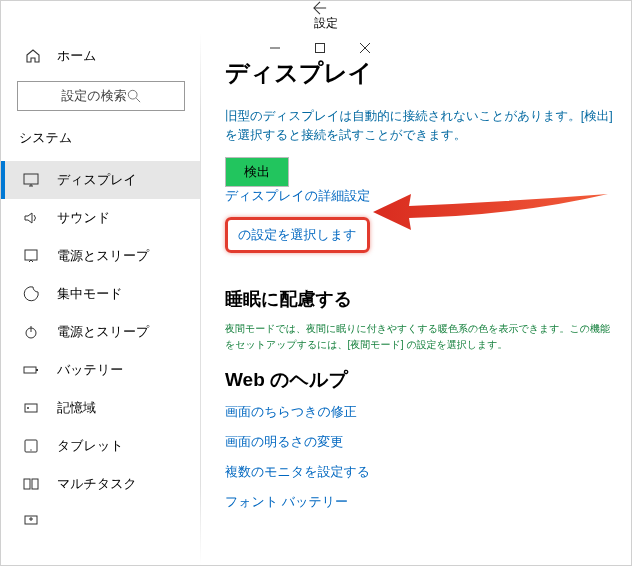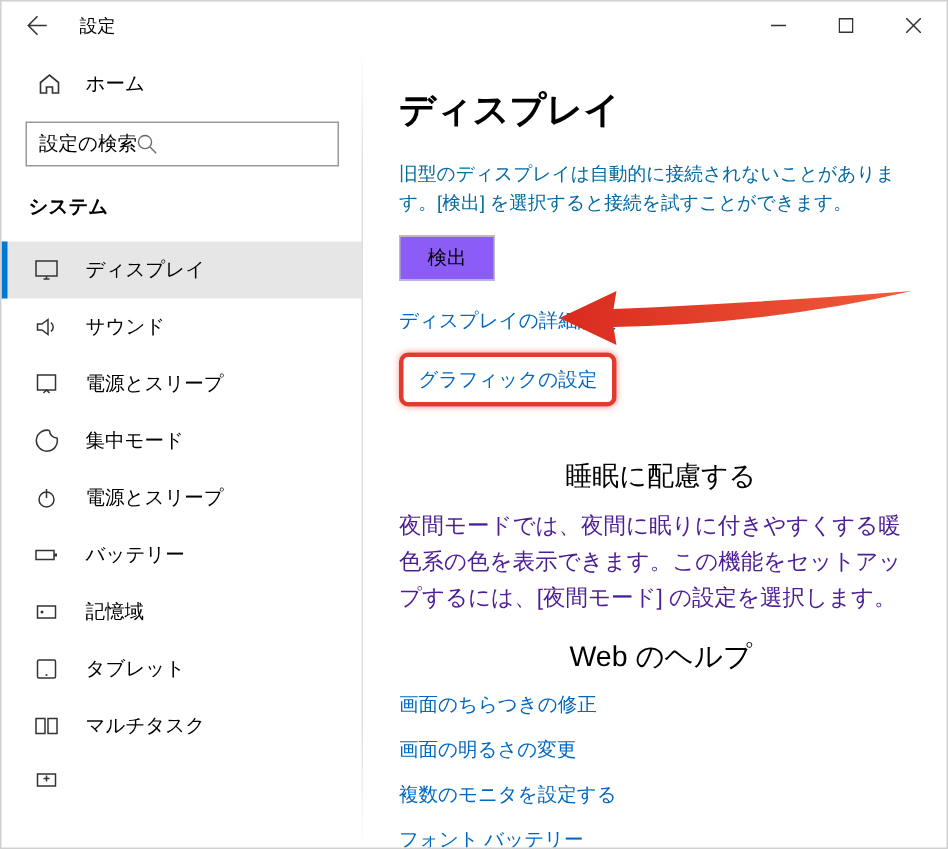--- a/index.html
+++ b/index.html
@@ -1,42 +1,42 @@
 <!DOCTYPE html>
 <html><head>
 <meta charset="utf-8">
 <style>
 * { margin: 0; padding: 0; box-sizing: border-box; font-family: "Yu Gothic UI", "Segoe UI", sans-serif; }
 body { background: #fff; width: 632px; height: 566px; position: relative; border: 1px solid #d0d0d0; overflow: hidden; }
-.titlebar { height: 32px; display: flex; align-items: center; padding-left: 8px; }
+.titlebar { height: 32px; display: flex; align-items: center; padding-left: 8px; flex-direction: column; }
 .titlebar .back { width: 32px; height: 32px; display: flex; align-items: center; justify-content: center; font-size: 14px; }
 .titlebar .title { font-size: 12px; margin-left: 12px; }
 .titlebar .spacer { flex: 1; }
 .titlebar .winbtns { display: flex; }
 .titlebar .winbtns div { width: 45px; height: 32px; display: flex; align-items: center; justify-content: center; font-size: 10px; }
 .content { display: flex; height: calc(100% - 32px); }
-.sidebar { width: 241px; padding: 6px 0 0 0; position: relative; }
+.sidebar { width: 200px; padding: 6px 0 0 0; position: relative; }
 .sidebar::after { content: ""; position: absolute; right: 0; top: 0; bottom: 0; width: 1px; background: linear-gradient(#fff, #e0e0e0 15%, #e0e0e0 85%, #fff); }
 .home { display: flex; align-items: center; padding: 8px 16px 8px 24px; font-size: 13px; gap: 16px; }
-.searchbox { margin: 8px 16px 12px 16px; height: 30px; border: 1px solid #999; display: flex; align-items: center; padding: 0 8px; font-size: 13px; color: #000000; justify-content: flex-start; }
-.category { font-size: 13px; font-weight: 700; padding: 6px 18px 14px 18px; }
+.searchbox { margin: 8px 16px 12px 16px; height: 30px; border: 1px solid #999; display: flex; align-items: center; padding: 0 8px; font-size: 13px; color: #404040; justify-content: center; }
+.category { font-size: 13px; font-weight: 400; padding: 6px 18px 14px 18px; }
 .nav-item { display: flex; align-items: center; gap: 18px; padding: 10px 18px 10px 22px; font-size: 13px; cursor: pointer; position: relative; }
 .nav-item.active { background: #e6e6e6; }
 .nav-item.active::before { content: ""; position: absolute; left: 0; top: 0; bottom: 0; width: 4px; background: #0078d4; }
 .nav-item .icon { width: 16px; height: 16px; display: flex; align-items: center; justify-content: center; }
 .main { flex: 1; padding: 24px 16px 0 24px; overflow: hidden; }
 .page-title { font-size: 24px; font-weight: 600; margin-bottom: 18px; }
 .desc { font-size: 12.5px; color: #0369a1; line-height: 1.5; margin-bottom: 12px; }
-.btn { display: inline-block; background: #8b5cf6; border: 1px solid #bbb; padding: 5px 18px; font-size: 13px; margin-bottom: 18px; }
+.btn { display: inline-block; background: #22c55e; border: 1px solid #bbb; padding: 5px 18px; font-size: 13px; }
 .link { color: #0067c0; font-size: 13px; display: block; margin-bottom: 12px; cursor: pointer; }
 .highlight-box { display: inline-block; border: 3px solid #e23b2e; border-radius: 6px; padding: 6px 10px; box-shadow: 0 0 4px rgba(226,59,46,0.5); margin-bottom: 20px; }
 .highlight-box .link { margin-bottom: 0; }
-.section-title { font-size: 18px; font-weight: 400; margin: 14px 0 10px 0; text-align: center; }
+.section-title { font-size: 18px; font-weight: 700; margin: 14px 0 10px 0; }
 .section-title.web { font-size: 19px; }
-.subtext { font-size: 15px; color: #4c1d95; line-height: 1.6; }
+.subtext { font-size: 10px; color: #15803d; line-height: 1.6; }
 .arrow { position: absolute; top: 193px; left: 372px; pointer-events: none; }
 svg { display: block; }
 </style>
 </head>
 <body>
 
 <div class="titlebar">
   <div class="back">
     <svg width="14" height="14" viewBox="0 0 16 16">
         <path d="M8 1 L1 8 L8 15 M1 8 H15" stroke="#333" stroke-width="1.2" fill="none"></path>
@@ -172,21 +172,21 @@
       
     </div>
   </div>
 
   <div class="main">
     <div class="page-title">ディスプレイ</div>
     <div class="desc">旧型のディスプレイは自動的に接続されないことがあります。[検出] を選択すると接続を試すことができます。</div>
     <div class="btn">検出</div>
     <a class="link">ディスプレイの詳細設定</a>
     <div class="highlight-box">
-      <a class="link">グラフィックの設定</a>
+      <a class="link">の設定を選択します</a>
     </div>
     <div class="section-title">睡眠に配慮する</div>
     <div class="subtext">夜間モードでは、夜間に眠りに付きやすくする暖色系の色を表示できます。この機能をセットアップするには、[夜間モード] の設定を選択します。</div>
     <div class="section-title web">Web のヘルプ</div>
     <a class="link">画面のちらつきの修正</a>
     <a class="link">画面の明るさの変更</a>
     <a class="link">複数のモニタを設定する</a>
     <a class="link">フォント バッテリー</a>
     
     

